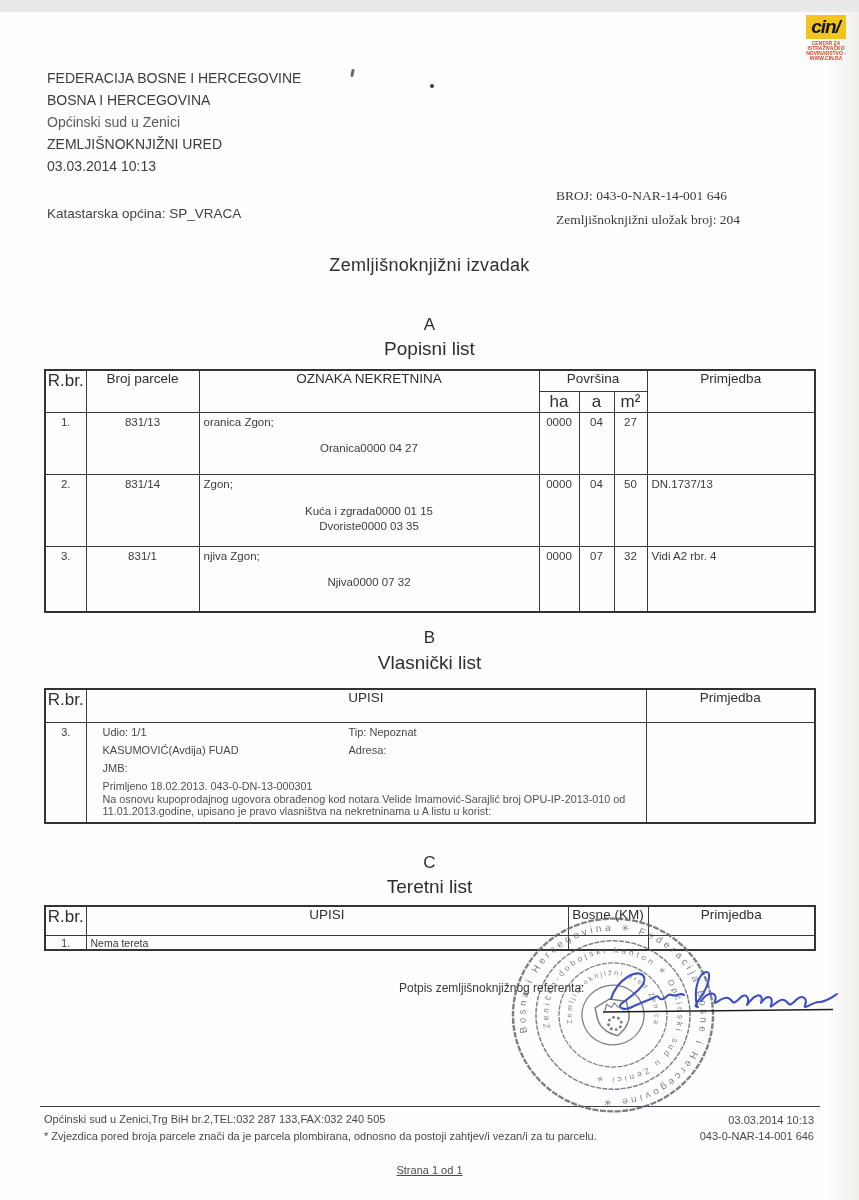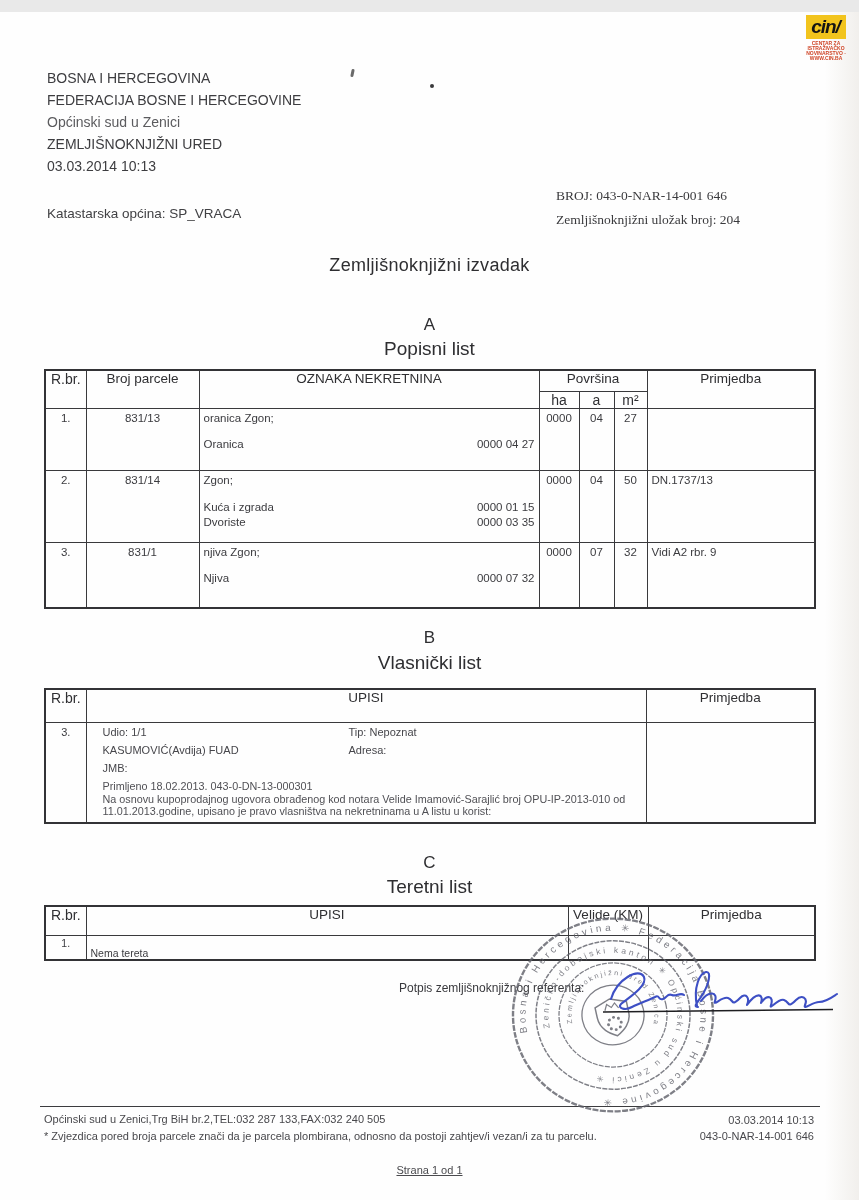--- a/index.html
+++ b/index.html
@@ -23,25 +23,25 @@
   .kat { position:absolute; left:47px; top:194px; font-size:13.5px; color:#414144; }
   .ref { position:absolute; left:556px; top:172px; font-size:13.5px; line-height:24px; color:#3a3a3d;font-family:Liberation Serif, serif; }
   .doc-title { position:absolute; left:0; right:0; top:243px; text-align:center; font-size:18px; color:#2e2e31; letter-spacing:.3px; }
   .sec-letter { position:absolute; left:0; right:0; text-align:center; font-size:17px; color:#2e2e31; }
   .sec-title  { position:absolute; left:0; right:0; text-align:center; font-size:19px; color:#2e2e31; }
   
   table.doc { position:absolute; border-collapse:collapse; table-layout:fixed; background:transparent; }
   table.doc th, table.doc td { border:1px solid #39393c; vertical-align:top; font-weight:normal; }
   table.doc { border:2px solid #333336; }
   th.big { font-size:13.5px; vertical-align:middle; text-align:center; color:#2f2f32; }
-  th.small { font-size:14px; vertical-align:middle; text-align:center; color:#2f2f32; }
+  th.small { font-size:17px; vertical-align:middle; text-align:center; color:#2f2f32; }
   td.c { text-align:center; font-size:11.5px; padding-top:3px; color:#3b3b3f; }
   td.l { text-align:left; font-size:11.5px; padding:3px 2px 0 4px; color:#3b3b3f; }
   .oz-title { font-size:11.5px; padding:3px 0 0 4px; color:#3b3b3f; }
-  .oz-item { display:flex; justify-content:space-between; font-size:11.5px; line-height:15px; padding:0 4px; color:#3b3b3f; }
+  .oz-item { display:flex; justify-content:center; font-size:11.5px; line-height:15px; padding:0 4px; color:#3b3b3f; }
   .oz-items { margin-top:13px; }
   
   .b-cell { position:relative; font-size:11px; color:#46464b; }
   .b-line { position:relative; padding-left:16px; }
   .b-abs  { position:absolute; left:262px; top:0; }
   .b-fine { font-size:10.8px; color:#505055; }
   
   .potpis { position:absolute; left:399px; top:969px; font-size:12px; color:#39393d; }
   .stamp { position:absolute; left:503px; top:897px; width:220px; height:212px; z-index:3; }
   .signature { position:absolute; left:597px; top:941px; width:248px; height:66px; z-index:4; }
@@ -64,22 +64,22 @@
     <div class="logo-tagline">
       <div>CENTAR ZA ISTRAŽIVAČKO</div>
       <div>NOVINARSTVO - WWW.CIN.BA</div>
     </div>
   </div>
 
   <div class="art1"></div>
   <div class="art2"></div>
 
   <div class="header-block">
+    <div>FEDERACIJA BOSNE I HERCEGOVINE</div>
     <div>BOSNA I HERCEGOVINA</div>
-    <div>FEDERACIJA BOSNE I HERCEGOVINE</div>
     <div class="muted">Općinski sud u Zenici</div>
     <div>ZEMLJIŠNOKNJIŽNI URED</div>
     <div>03.03.2014 10:13</div>
   </div>
 
   <div class="kat">Katastarska općina: SP_VRACA</div>
 
   <div class="ref">
     <div>BROJ: 043-0-NAR-14-001 646</div>
     <div>Zemljišnoknjižni uložak broj: 204</div>
@@ -161,21 +161,21 @@
           <div class="oz-items">
             <div class="oz-item">
               <span>Njiva</span>
               <span>0000 07 32</span>
             </div>
           </div>
         </td>
         <td class="c">0000</td>
         <td class="c">07</td>
         <td class="c">32</td>
-        <td class="l">Vidi A2 rbr. 9</td>
+        <td class="l">Vidi A2 rbr. 4</td>
       </tr>
     </tbody>
   </table>
 
   <div class="sec-letter" style="top:616px;">B</div>
   <div class="sec-title" style="top:640px;">Vlasnički list</div>
 
   <table class="doc" style="left:44px; top:676px; width:772px;">
     <colgroup>
         <col style="width:41px">
@@ -218,28 +218,28 @@
     <colgroup>
         <col style="width:41px">
         <col style="width:482px">
         <col style="width:80px">
         <col>
       </colgroup>
     <thead>
       <tr style="height:29px;">
         <th class="small">R.br.</th>
         <th class="big">UPISI</th>
-        <th class="big">Velide (KM)</th>
+        <th class="big">Bosne (KM)</th>
         <th class="big">Primjedba</th>
       </tr>
     </thead>
     <tbody>
       <tr style="height:14px;">
         <td class="c" style="font-size:10.5px; padding-top:1px;">1.</td>
-        <td class="l" style="font-size:10.5px; padding-top:11px;">Nema tereta</td>
+        <td class="l" style="font-size:10.5px; padding-top:1px;">Nema tereta</td>
         <td class="c"></td>
         <td class="l"></td>
       </tr>
     </tbody>
   </table>
 
   <div class="potpis">Potpis zemljišnoknjižnog referenta:</div>
 
   <svg class="stamp" viewBox="0 0 220 220" preserveAspectRatio="none">
     <g transform="rotate(-12 110 110)" opacity="0.8">

